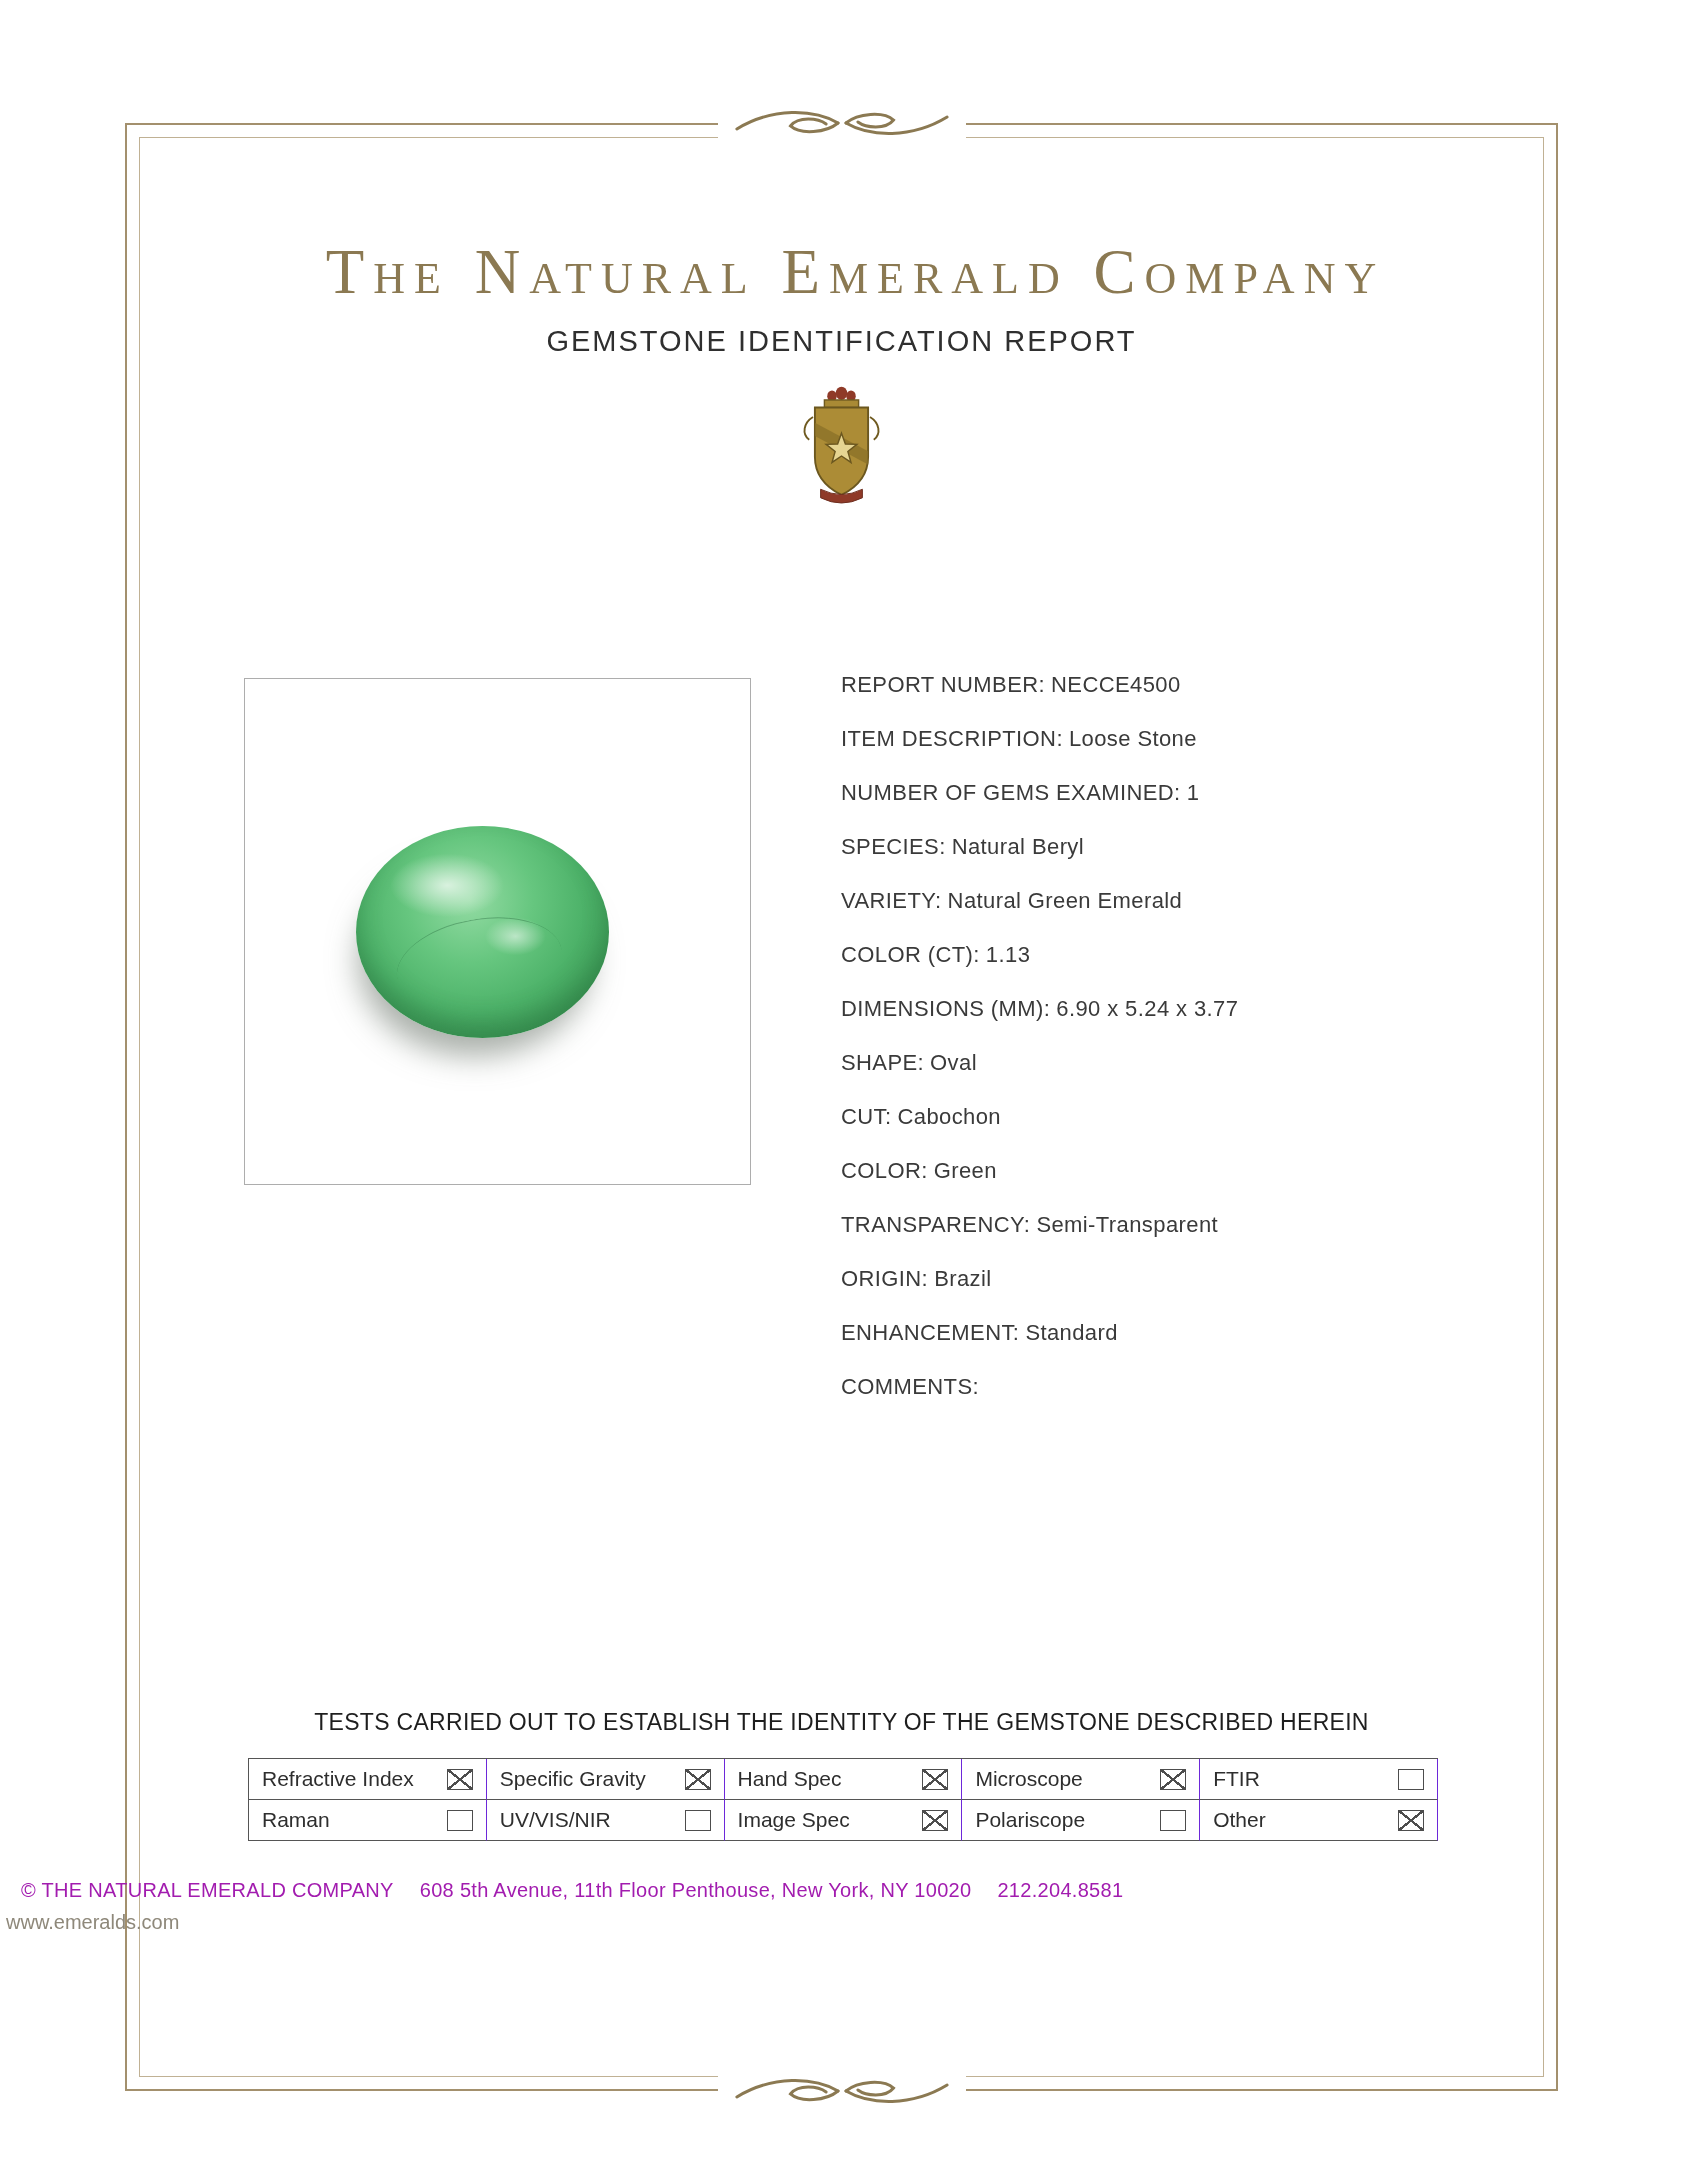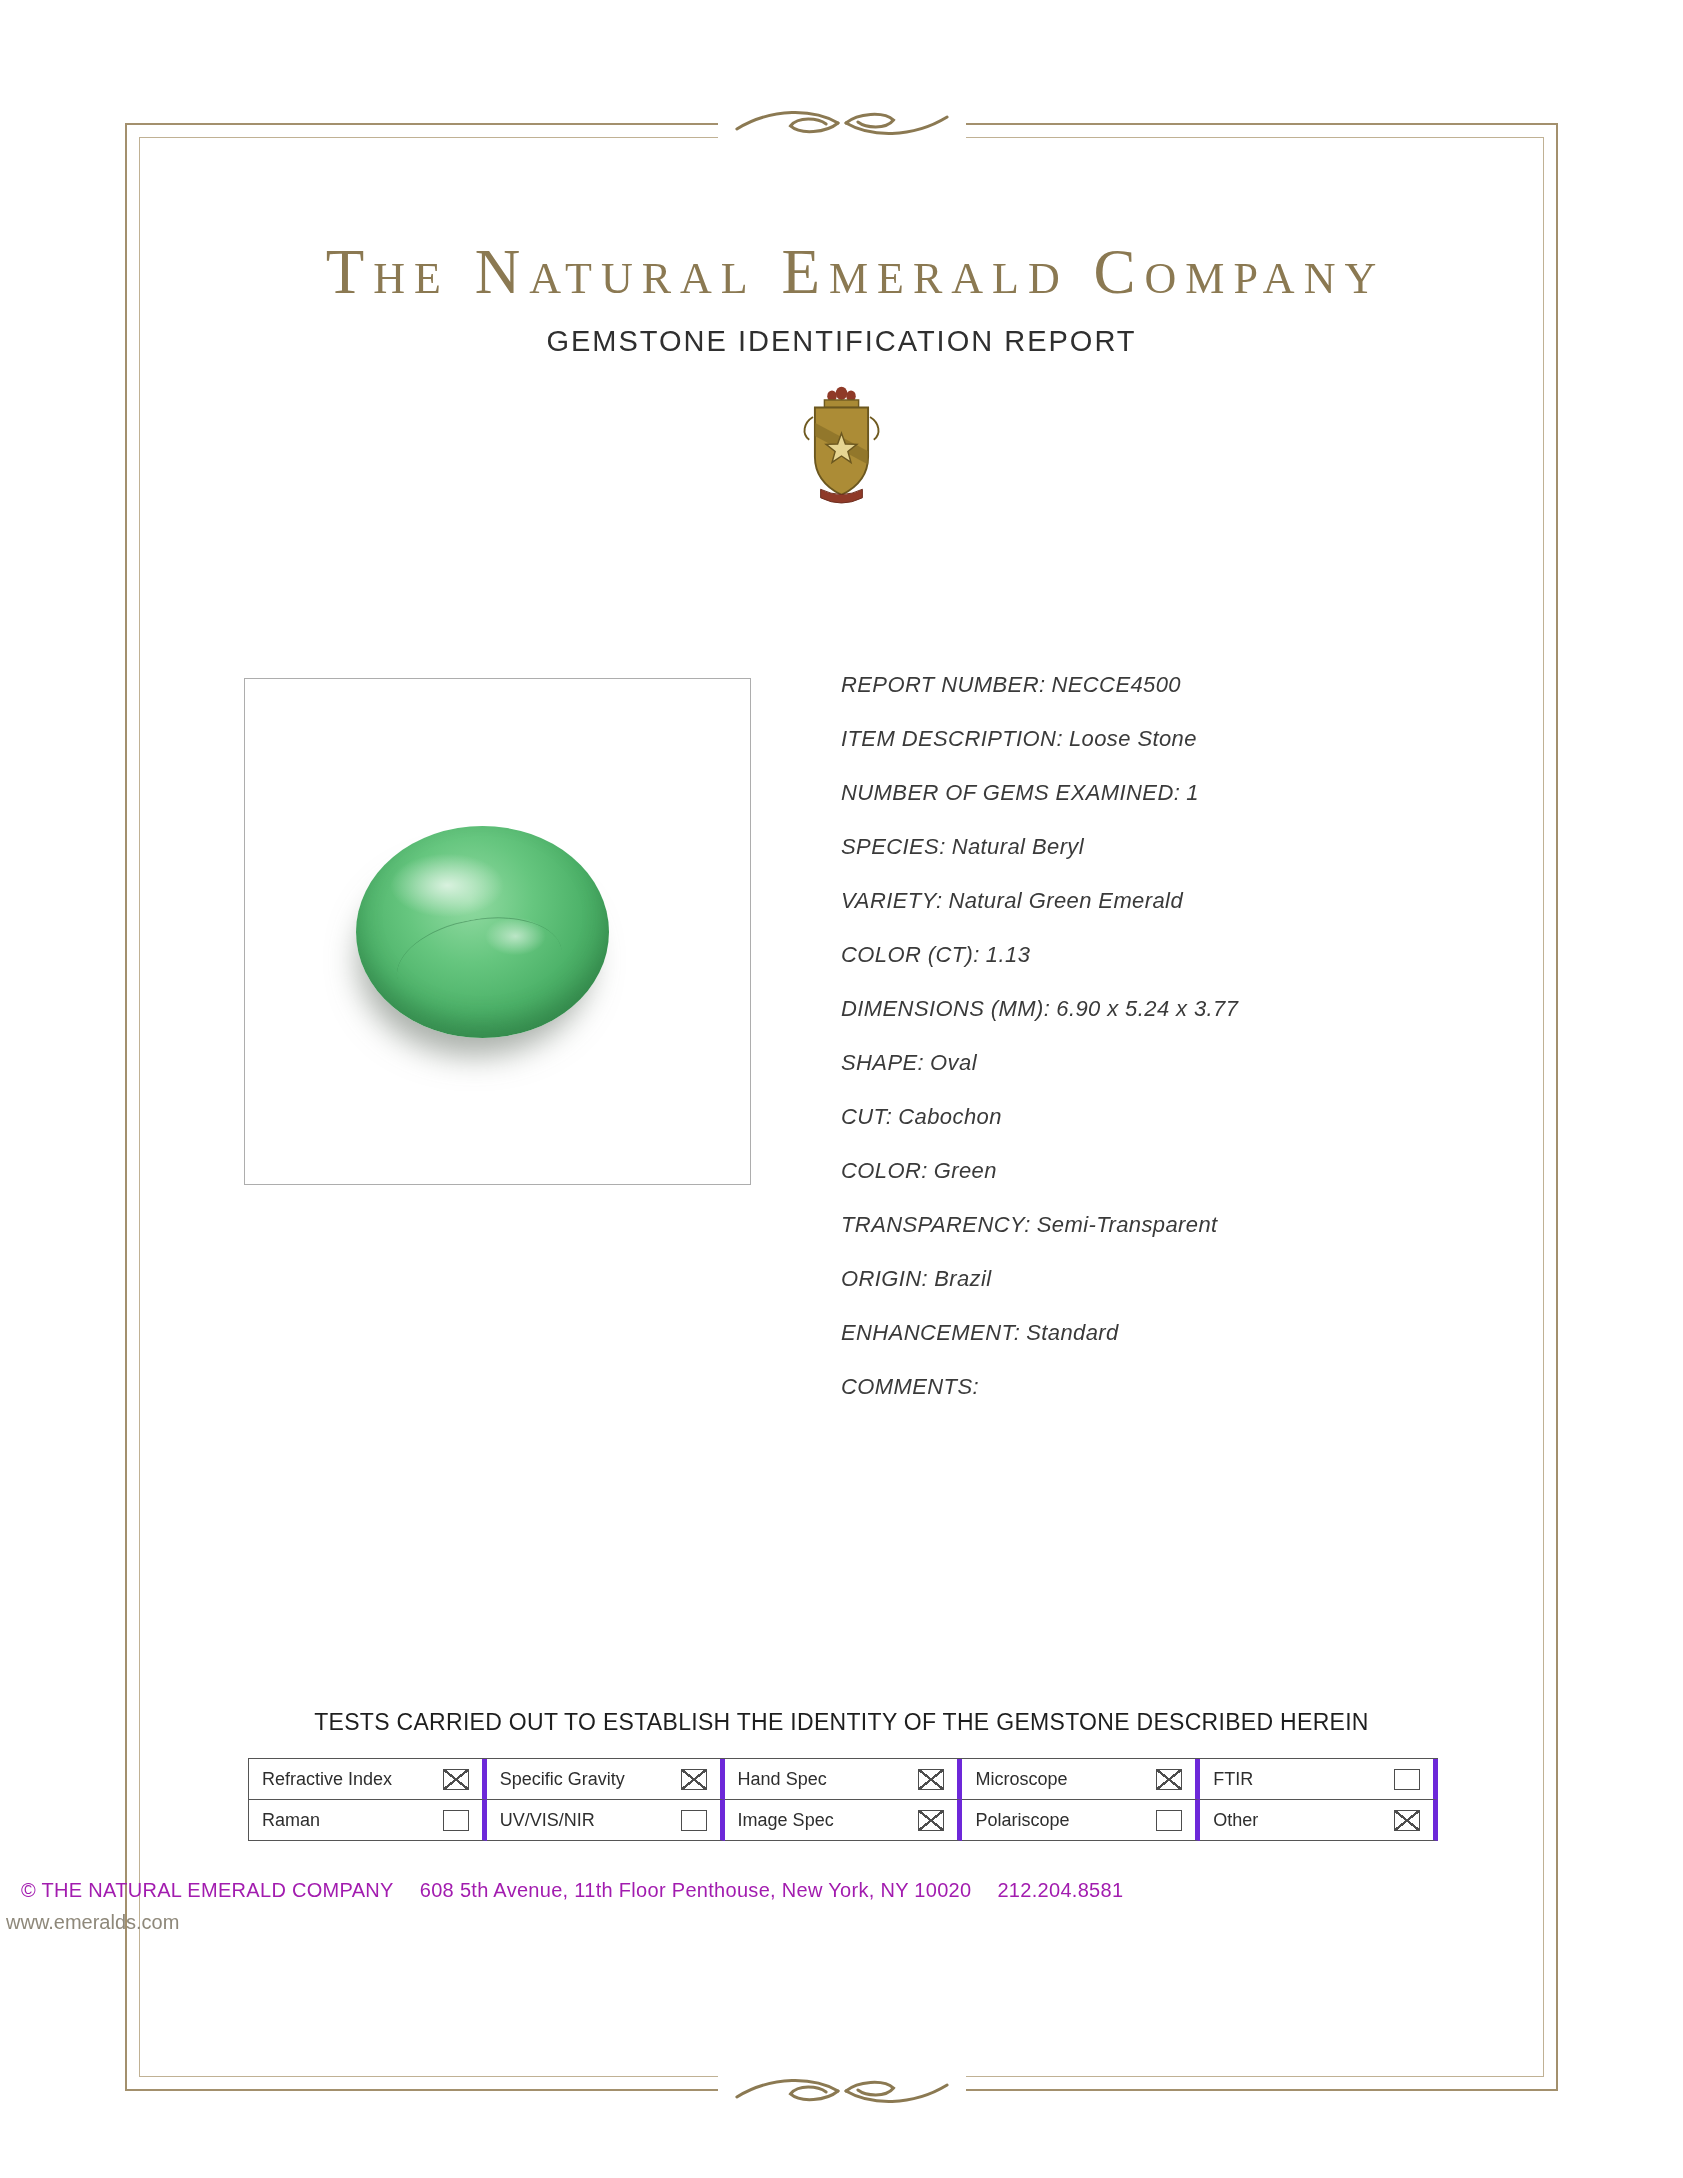--- a/index.html
+++ b/index.html
@@ -137,21 +137,20 @@
     flex-direction: column;
   }
   .field {
     height: 24px;
     line-height: 24px;
     margin-bottom: 30px;
     font-size: 22px;
     letter-spacing: 0.4px;
     color: #3a3a3a;
     white-space: nowrap;
-    font-style: italic;
   }
   .fvalue { margin-left: 6px; }
 
   
   .on-behalf {
     position: absolute;
     top: 1683px;
     left: 0;
     width: 100%;
     text-align: center;
@@ -174,27 +173,27 @@
     top: 1758px;
     width: 1190px;
     display: grid;
     grid-template-columns: repeat(5, 1fr);
     border-top: 1px solid #555;
     border-left: 1px solid #555;
     background: #ffffff;
   }
   .tcell {
     height: 41px;
-    border-right: 5px solid #6d28d9;
+    border-right: 1px solid #6d28d9;
     border-bottom: 1px solid #555;
     display: flex;
     align-items: center;
     justify-content: space-between;
     padding: 0 13px;
-    font-size: 18px;
+    font-size: 21px;
     color: #2e2e2e;
     white-space: nowrap;
   }
   .checkbox {
     flex: none;
     width: 26px;
     height: 21px;
     border: 1.5px solid #4d4d4d;
     margin-left: 8px;
   }

